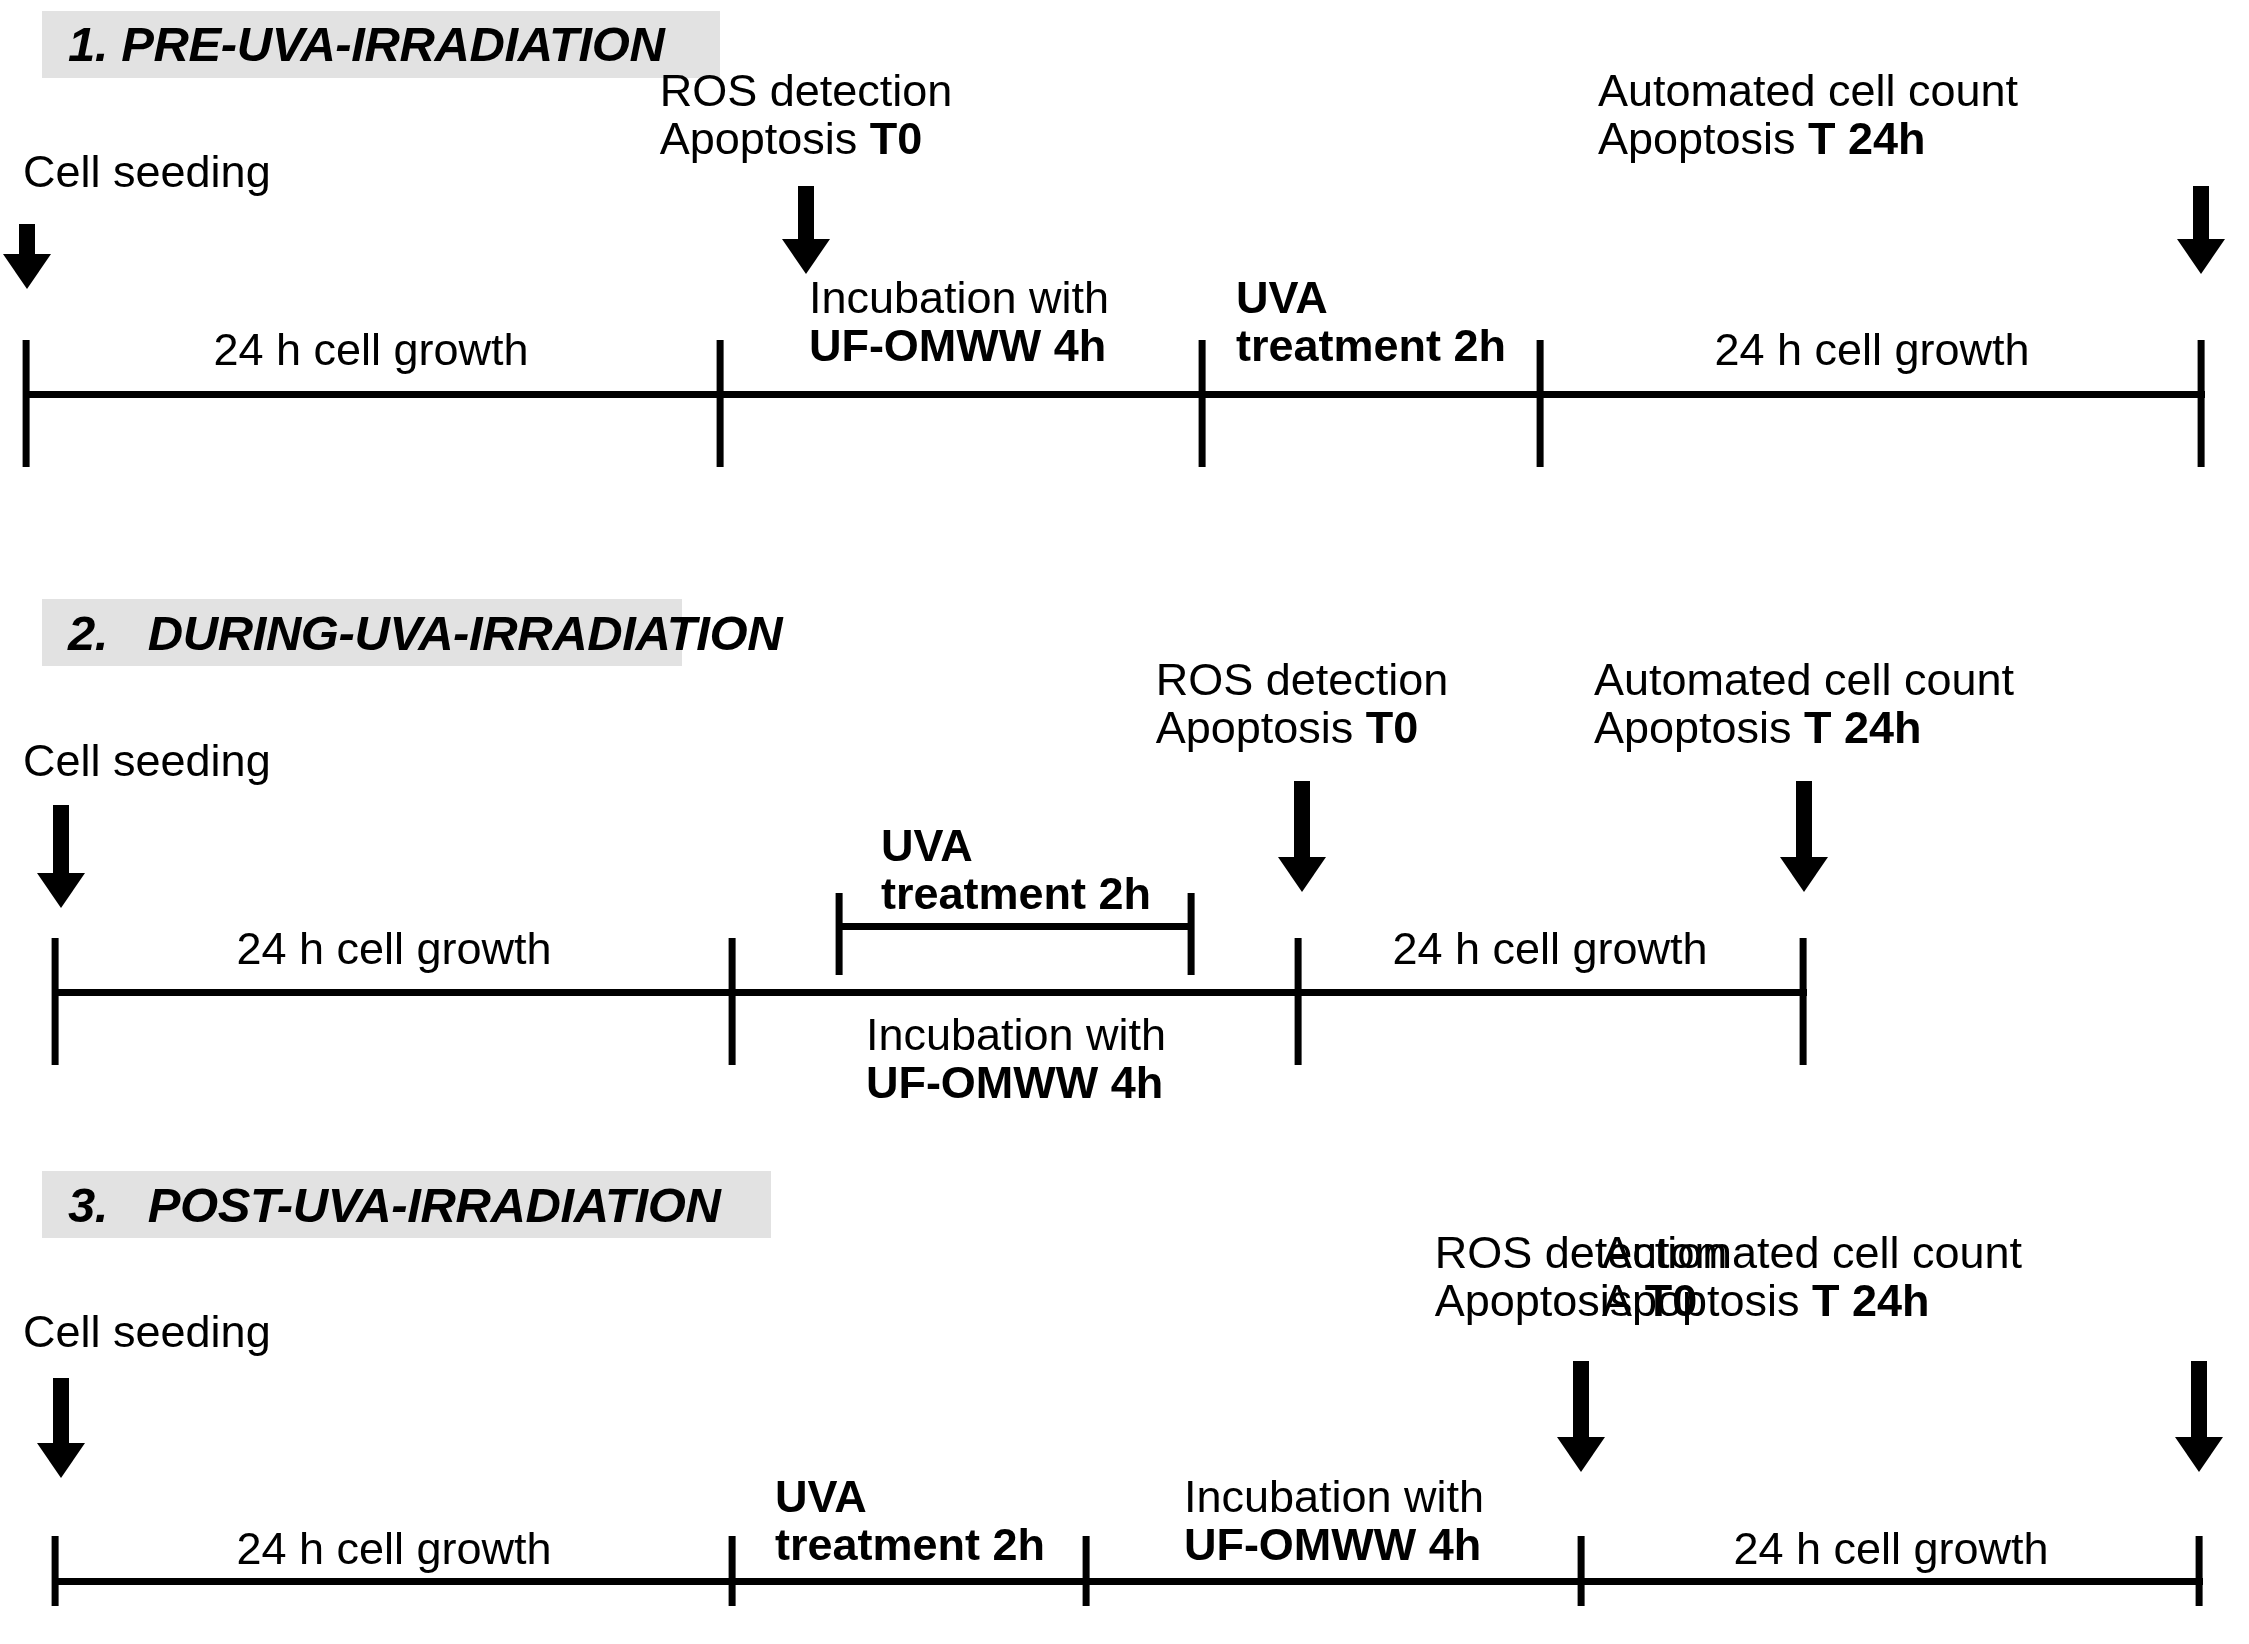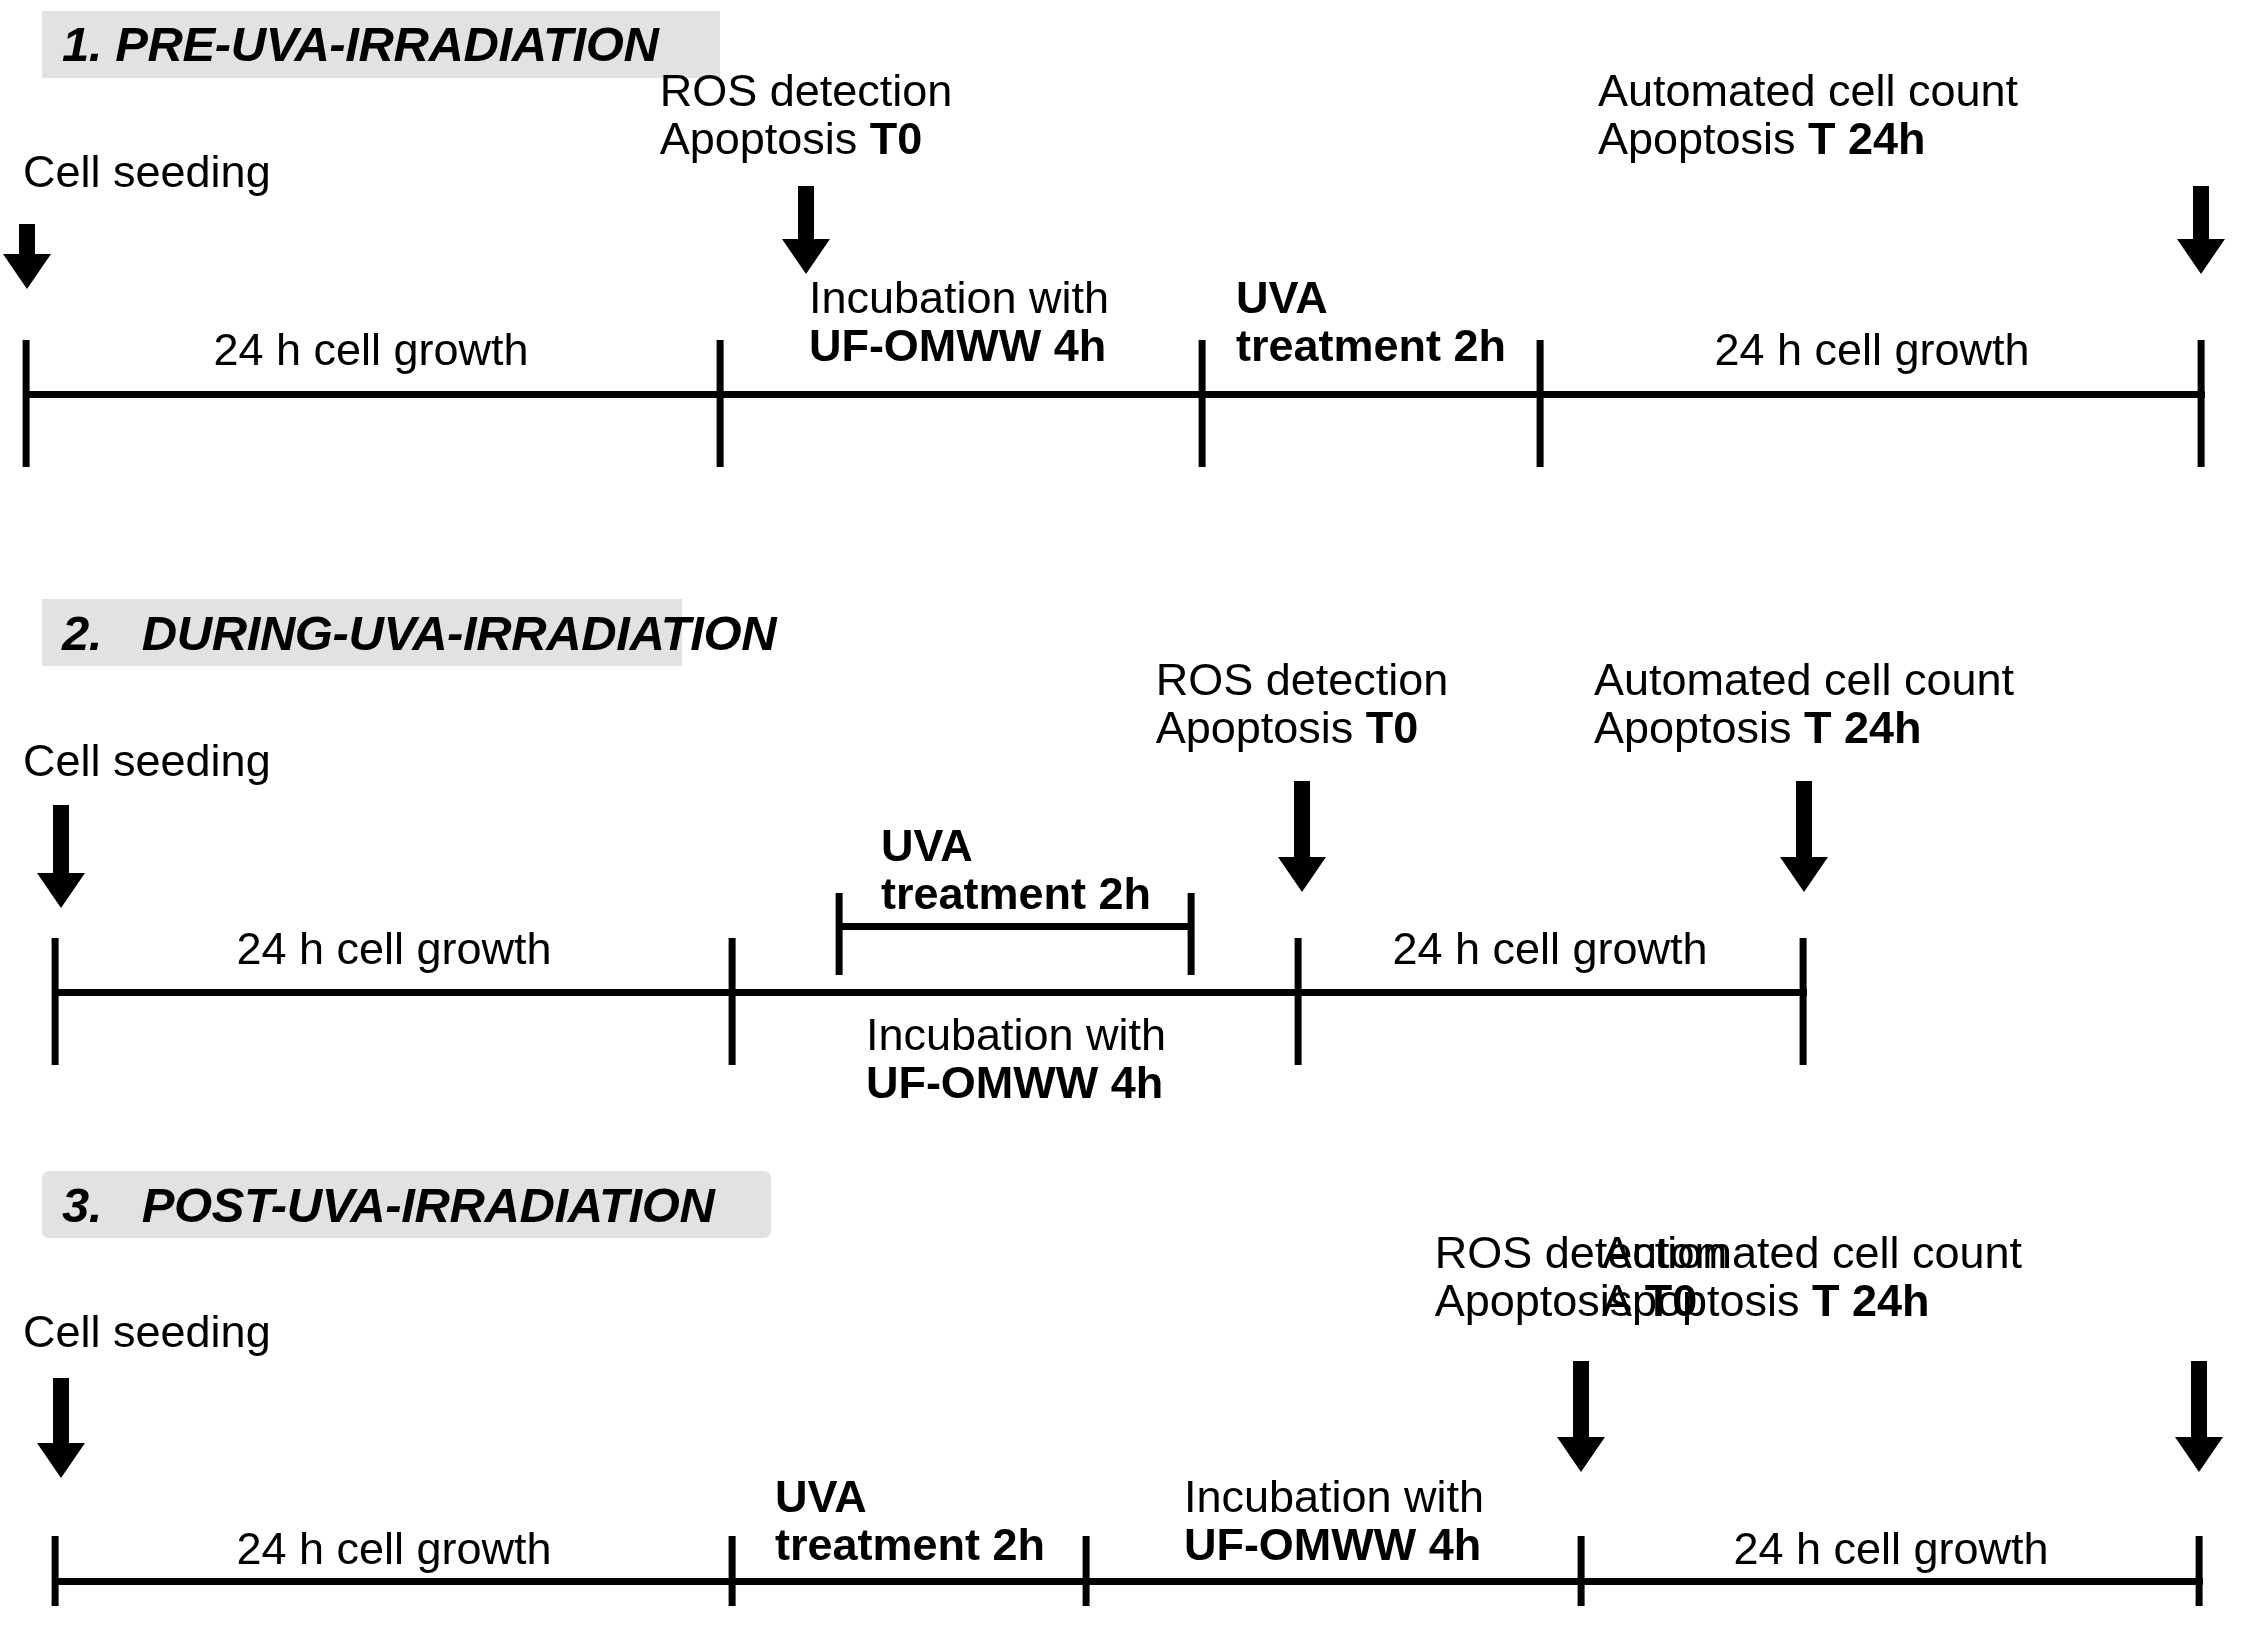--- a/index.html
+++ b/index.html
@@ -11,21 +11,21 @@
     overflow:hidden;
   }
   .panel{position:absolute;left:0;top:0;width:2250px;}
 
   
   .hdr{
     position:absolute;
     background:#e2e2e2;
     height:67px;
     display:flex;align-items:center;
-    padding-left:20px;
+    padding-left:26px;
     box-sizing:border-box;
   }
   .hdr-txt{
     font-style:italic;
     font-weight:bold;
     font-size:49px;
     letter-spacing:-0.4px;
     white-space:pre;
   }
 
@@ -185,21 +185,21 @@
   <div class="tick" style="left:1803px;top:938px;height:127px;"></div>
 
   <div class="cap" style="left:1016px;top:1011px;">
     <div>Incubation with</div>
     <div style="font-weight:bold;">UF-OMWW 4h</div>
   </div>
 </div>
 
 <div class="panel">
 
-  <div class="hdr" style="left:42px;top:1171px;width:729px;border-radius:7px;">
+  <div class="hdr" style="left:42px;top:1171px;width:729px;">
     <span class="hdr-txt">3.   POST-UVA-IRRADIATION</span>
   </div>
 
   <div class="lbl" style="left:23px;top:1309px;">Cell seeding</div>
 
   <div class="arw" style="left:61px;top:1378px;">
     <div class="stem" style="height:65px;"></div>
     <div class="head"></div>
   </div>
 

